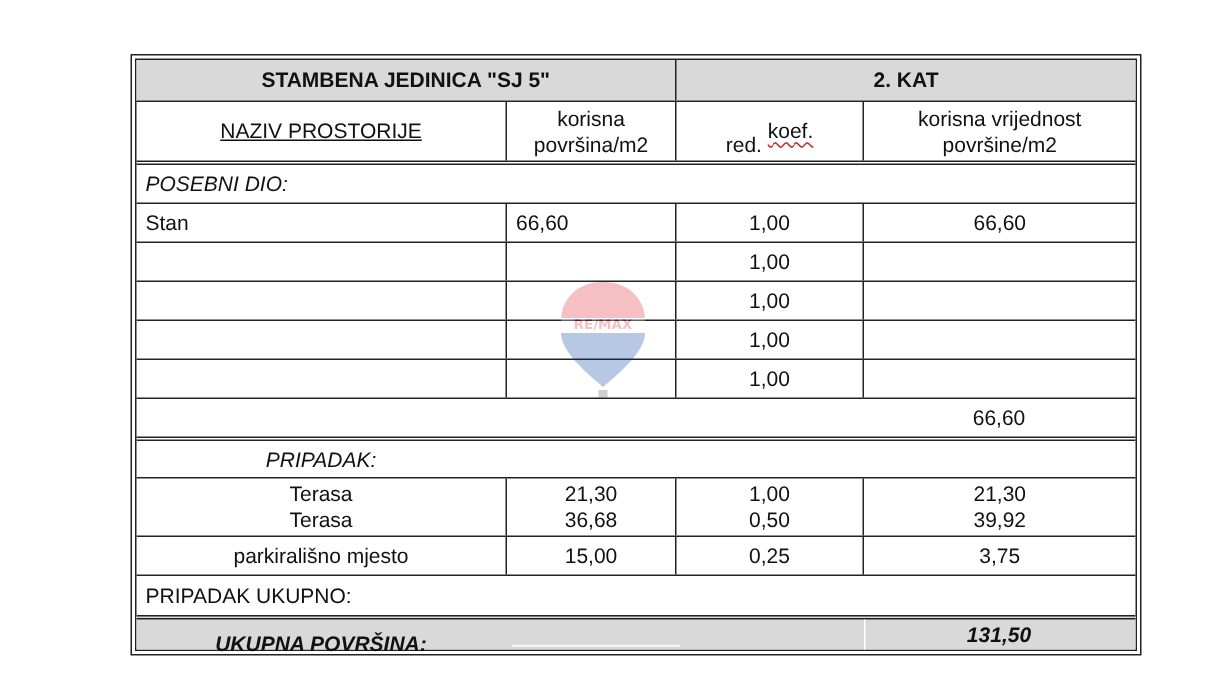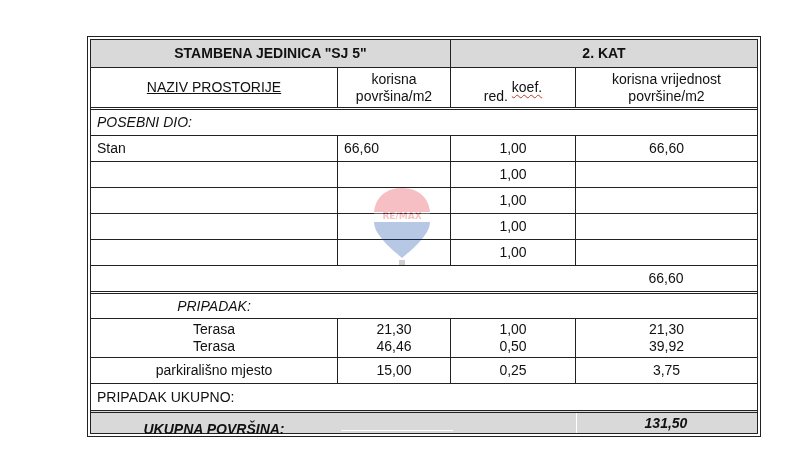--- a/index.html
+++ b/index.html
@@ -95,21 +95,21 @@
     <div class="cell c" style="left:0;width:246px;">PRIPADAK:</div>
   </div>
 
   <div class="row bt" style="top:278px;height:39px;">
     <div class="cell c twol" style="left:0;width:246px;">
       <span>Terasa</span>
       <span>Terasa</span>
     </div>
     <div class="cell c twol bl" style="left:246px;width:113px;">
       <span>21,30</span>
-      <span>46,46</span>
+      <span>36,68</span>
     </div>
     <div class="cell c twol bl" style="left:359px;width:125px;">
       <span>1,00</span>
       <span>0,50</span>
     </div>
     <div class="cell c twol bl" style="left:484px;right:0;">
       <span>21,30</span>
       <span>39,92</span>
     </div>
   </div>

